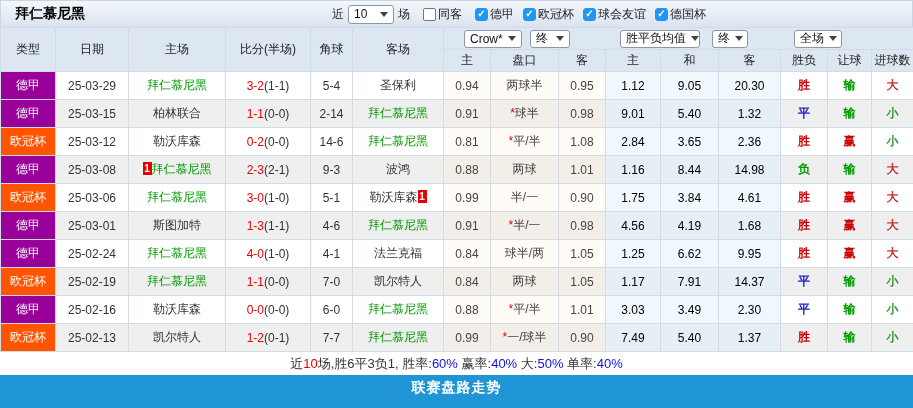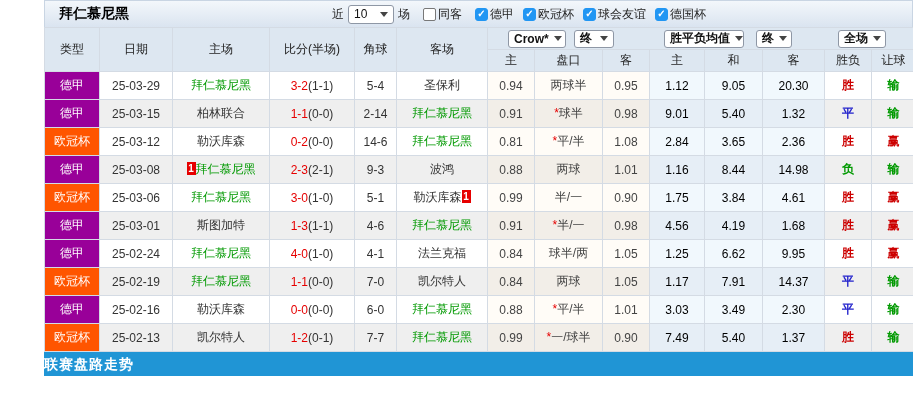--- a/index.html
+++ b/index.html
@@ -1,18 +1,18 @@
 <!DOCTYPE html>
 <html><head>
 <meta charset="utf-8">
 <style>
   * { box-sizing: border-box; margin: 0; padding: 0; }
   html,body { background:#fff; }
   body { width:913px; font-family:"Liberation Sans", sans-serif; }
-  .wrap { width:913px; height:408px; overflow:hidden; background:#fff;padding-left:44px; }
+  .wrap { width:913px; height:408px; overflow:hidden; background:#fff; }
 
   
   .topbar { height:27px; display:flex; align-items:center;
             background:linear-gradient(#f3f7fb,#dae4f0);
             border:1px solid #c9d5e3; border-bottom:none; }
   .title { font-size:14px; font-weight:bold; color:#000; padding-left:14px; }
   .controls { margin-left:auto; margin-right:206px; display:flex; align-items:center;
               gap:4px; font-size:12px; color:#222; }
   .sel { display:inline-flex; align-items:center; gap:5px; background:#fff;
          border:1px solid #8e97a5; border-radius:3px; padding:1px 5px; height:19px;
@@ -24,21 +24,21 @@
   .ck.on { background:#2196f3; border-color:#2196f3; border-radius:3px; }
   .ck.on::after { content:"✓"; color:#fff; font-size:10px; font-weight:bold; line-height:1; }
   .ckgroup { display:inline-flex; align-items:center; gap:2px; margin-left:9px; }
 
   
   table { width:913px; border-collapse:collapse; table-layout:fixed; }
   th, td { border:1px solid #d4dbe4; text-align:center; font-size:12px; color:#333;
            white-space:nowrap; overflow:hidden; padding:0; }
   thead th { background:#dde7f1; color:#222; font-weight:normal; height:22px; }
   thead th.span2 { height:44px; }
-  .selrow { display:flex; align-items:center; padding-left:20px;font-weight:bold; }
+  .selrow { display:flex; align-items:center; padding-left:20px; }
   .selrow .sel { height:18px; }
   .sel.w-crow { width:58px; justify-content:space-between; }
   .sel.w-end1 { width:40px; margin-left:8px; justify-content:space-between; }
   .sel.w-avg  { width:80px; margin-left:50px; justify-content:space-between; }
   .sel.w-end2 { width:36px; margin-left:12px; justify-content:space-between; }
   .sel.w-full { width:48px; margin-left:46px; justify-content:space-between; }
 
   tbody td { height:28px; background:#fff; }
   tbody tr:nth-child(even) td { background:#efefef; }
   tbody td.c7, tbody td.c8, tbody td.c9 { background:#fffcf7; color:#444; }
@@ -61,22 +61,22 @@
   .fc-ug { color:#339933; font-weight:bold; }  
 
   .red-card { display:inline-block; background:#e60000; color:#fff; font-size:10px;
               font-weight:bold; width:9px; height:13px; line-height:13px;
               text-align:center; vertical-align:1px; }
 
   
   .summary { height:23px; line-height:23px; text-align:center; font-size:13px; color:#333; }
   .summary .seg-red  { color:#e60000; }
   .summary .seg-blue { color:#1111dd; }
-  .footbar { height:24px; line-height:24px; background:#2095d5; color:#fff;
-             text-align:left; font-size:14px; font-weight:bold; letter-spacing:1px;
+  .footbar { height:33px; line-height:24px; background:#2095d5; color:#fff;
+             text-align:center; font-size:14px; font-weight:bold; letter-spacing:1px;
              cursor:pointer; }
 </style>
 </head>
 <body>
 
 <div class="wrap">
 
   <div class="topbar">
     <span class="title">拜仁慕尼黑</span>
     <div class="controls">
@@ -341,16 +341,17 @@
           <td class="c10"><span>7.49</span></td>
           <td class="c11"><span>5.40</span></td>
           <td class="c12"><span>1.37</span></td>
           <td class="c13"><span class="fc-rb">胜</span></td>
           <td class="c14"><span class="fc-gb">输</span></td>
           <td class="c15"><span class="fc-ug">小</span></td>
         </tr>
       </tbody>
   </table>
 
+  <div class="summary"><span>近</span><span class="seg-red">10</span><span>场,胜6平3负1, 胜率:</span><span class="seg-blue">60%</span><span> 赢率:</span><span class="seg-blue">40%</span><span> 大:</span><span class="seg-blue">50%</span><span> 单率:</span><span class="seg-blue">40%</span></div>
 
   <div class="footbar">联赛盘路走势</div>
 
 </div>
 
 </body></html>

